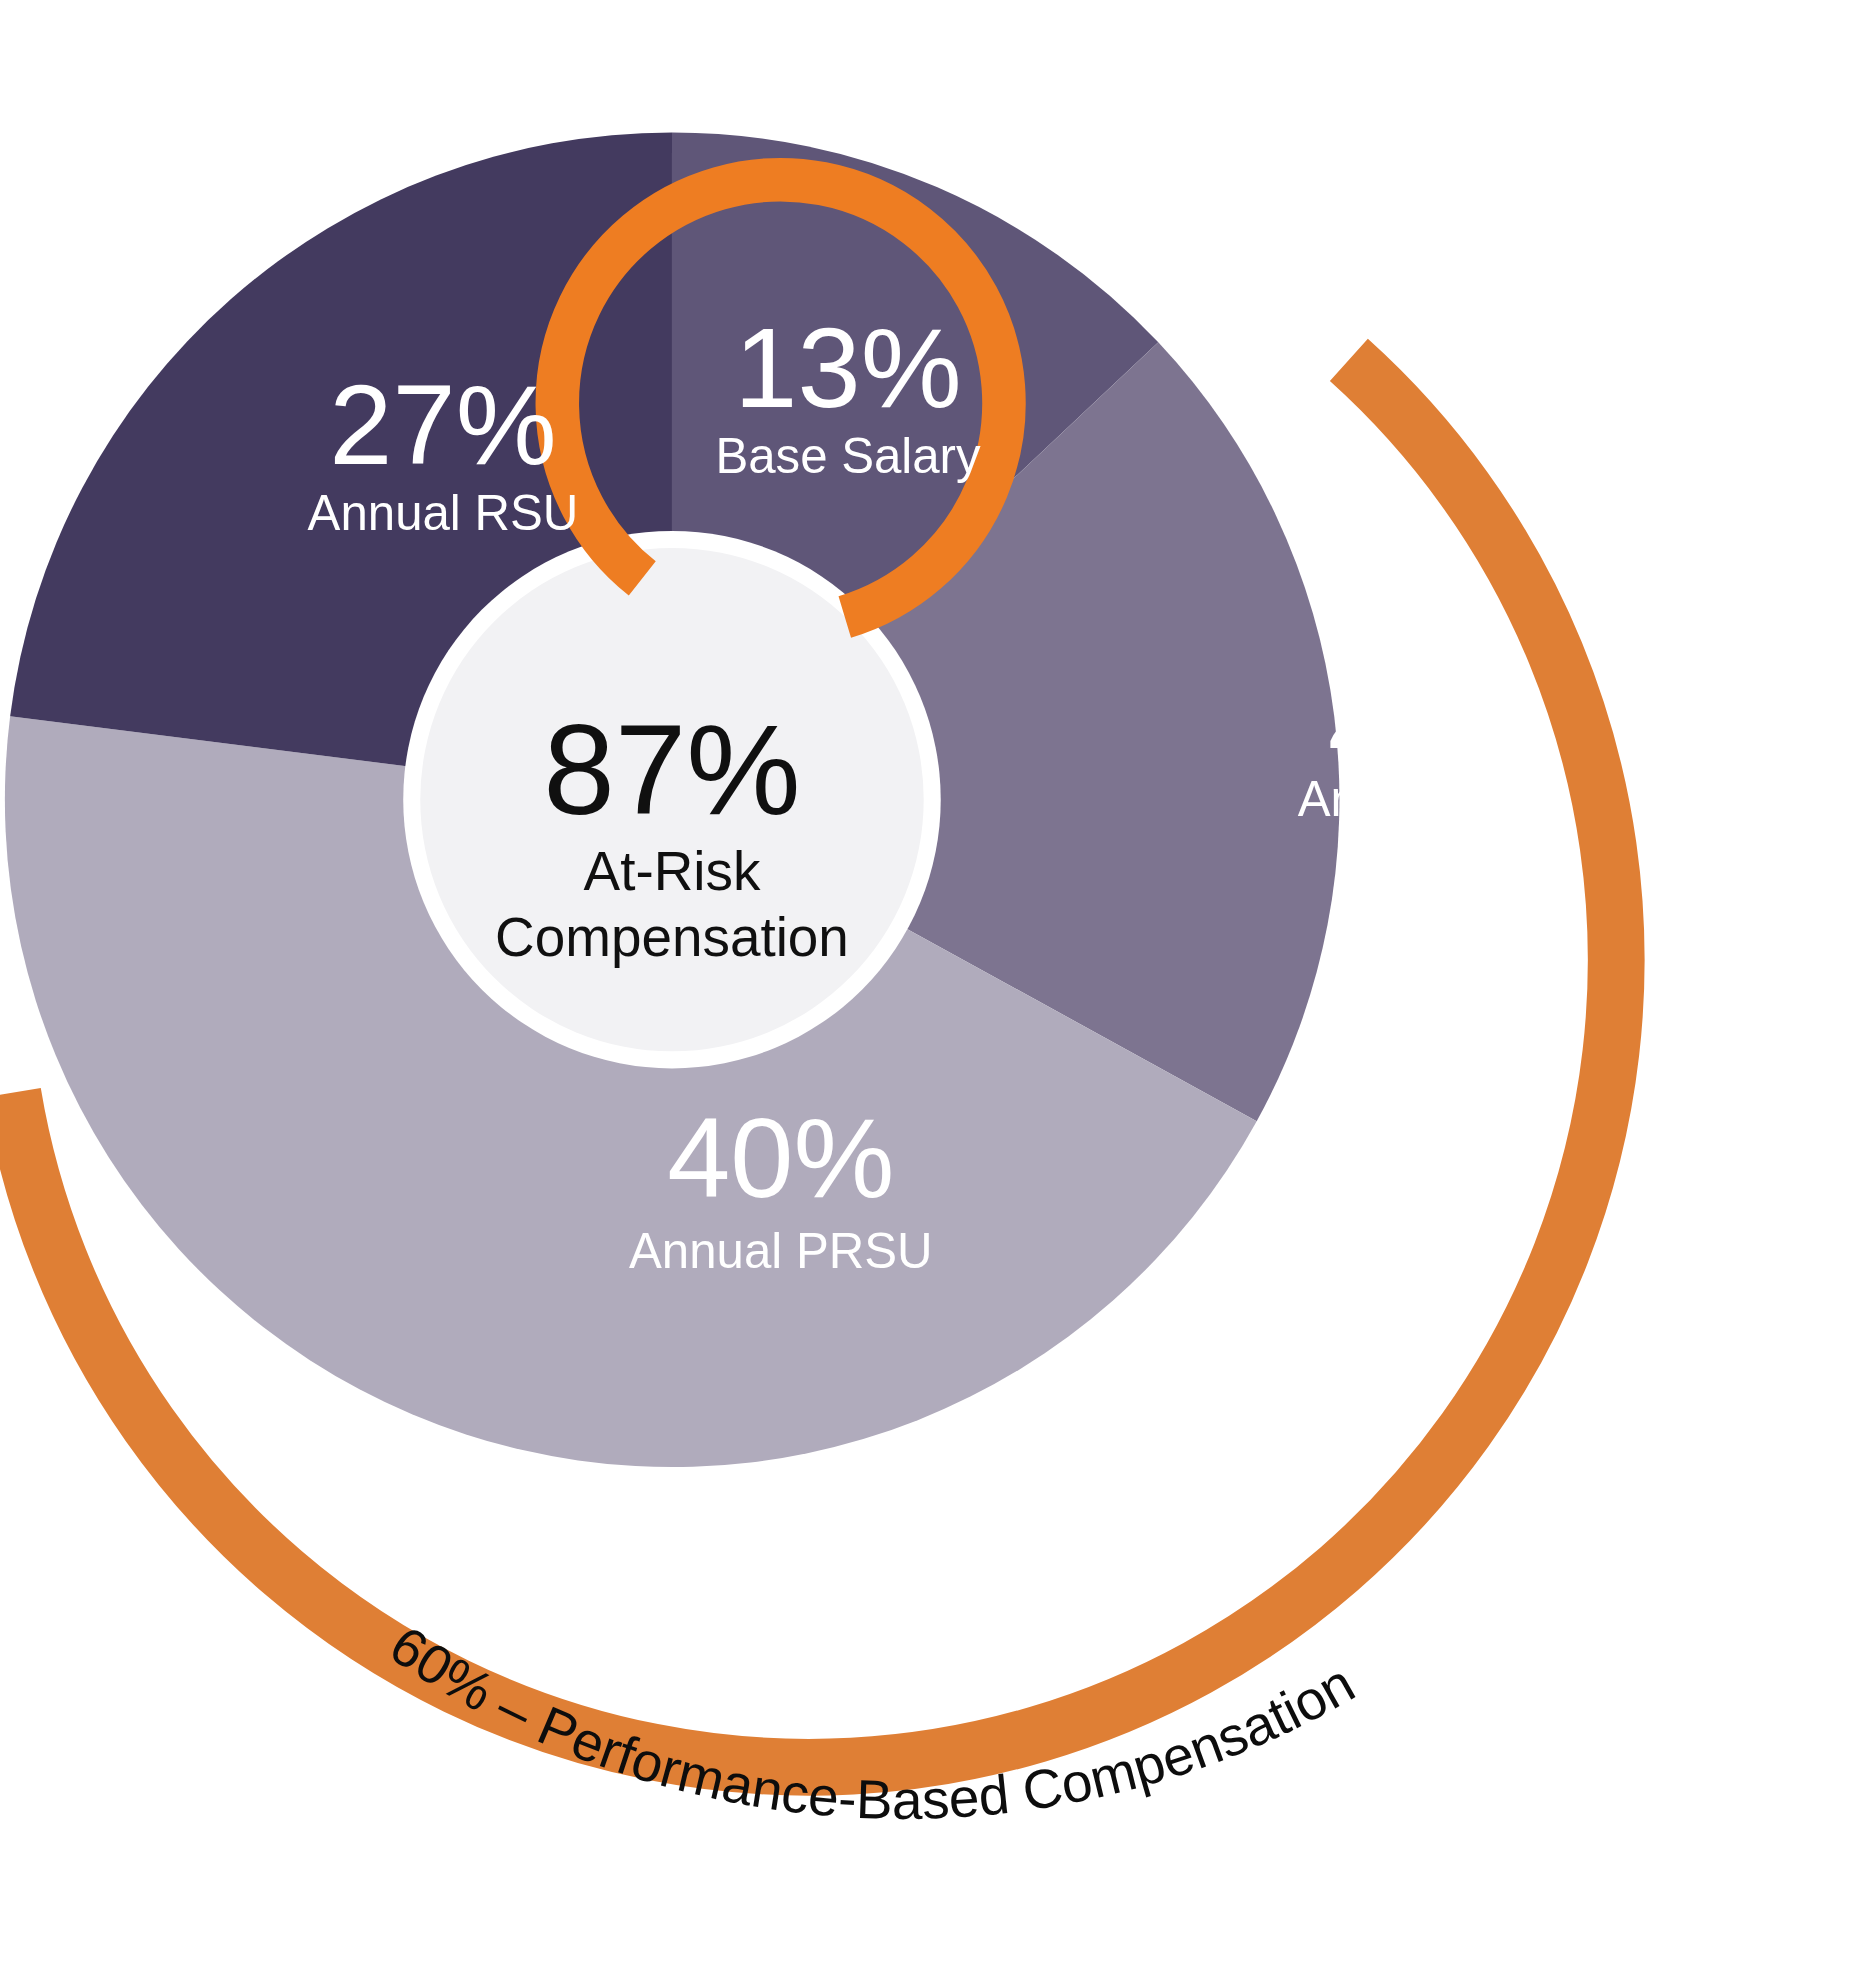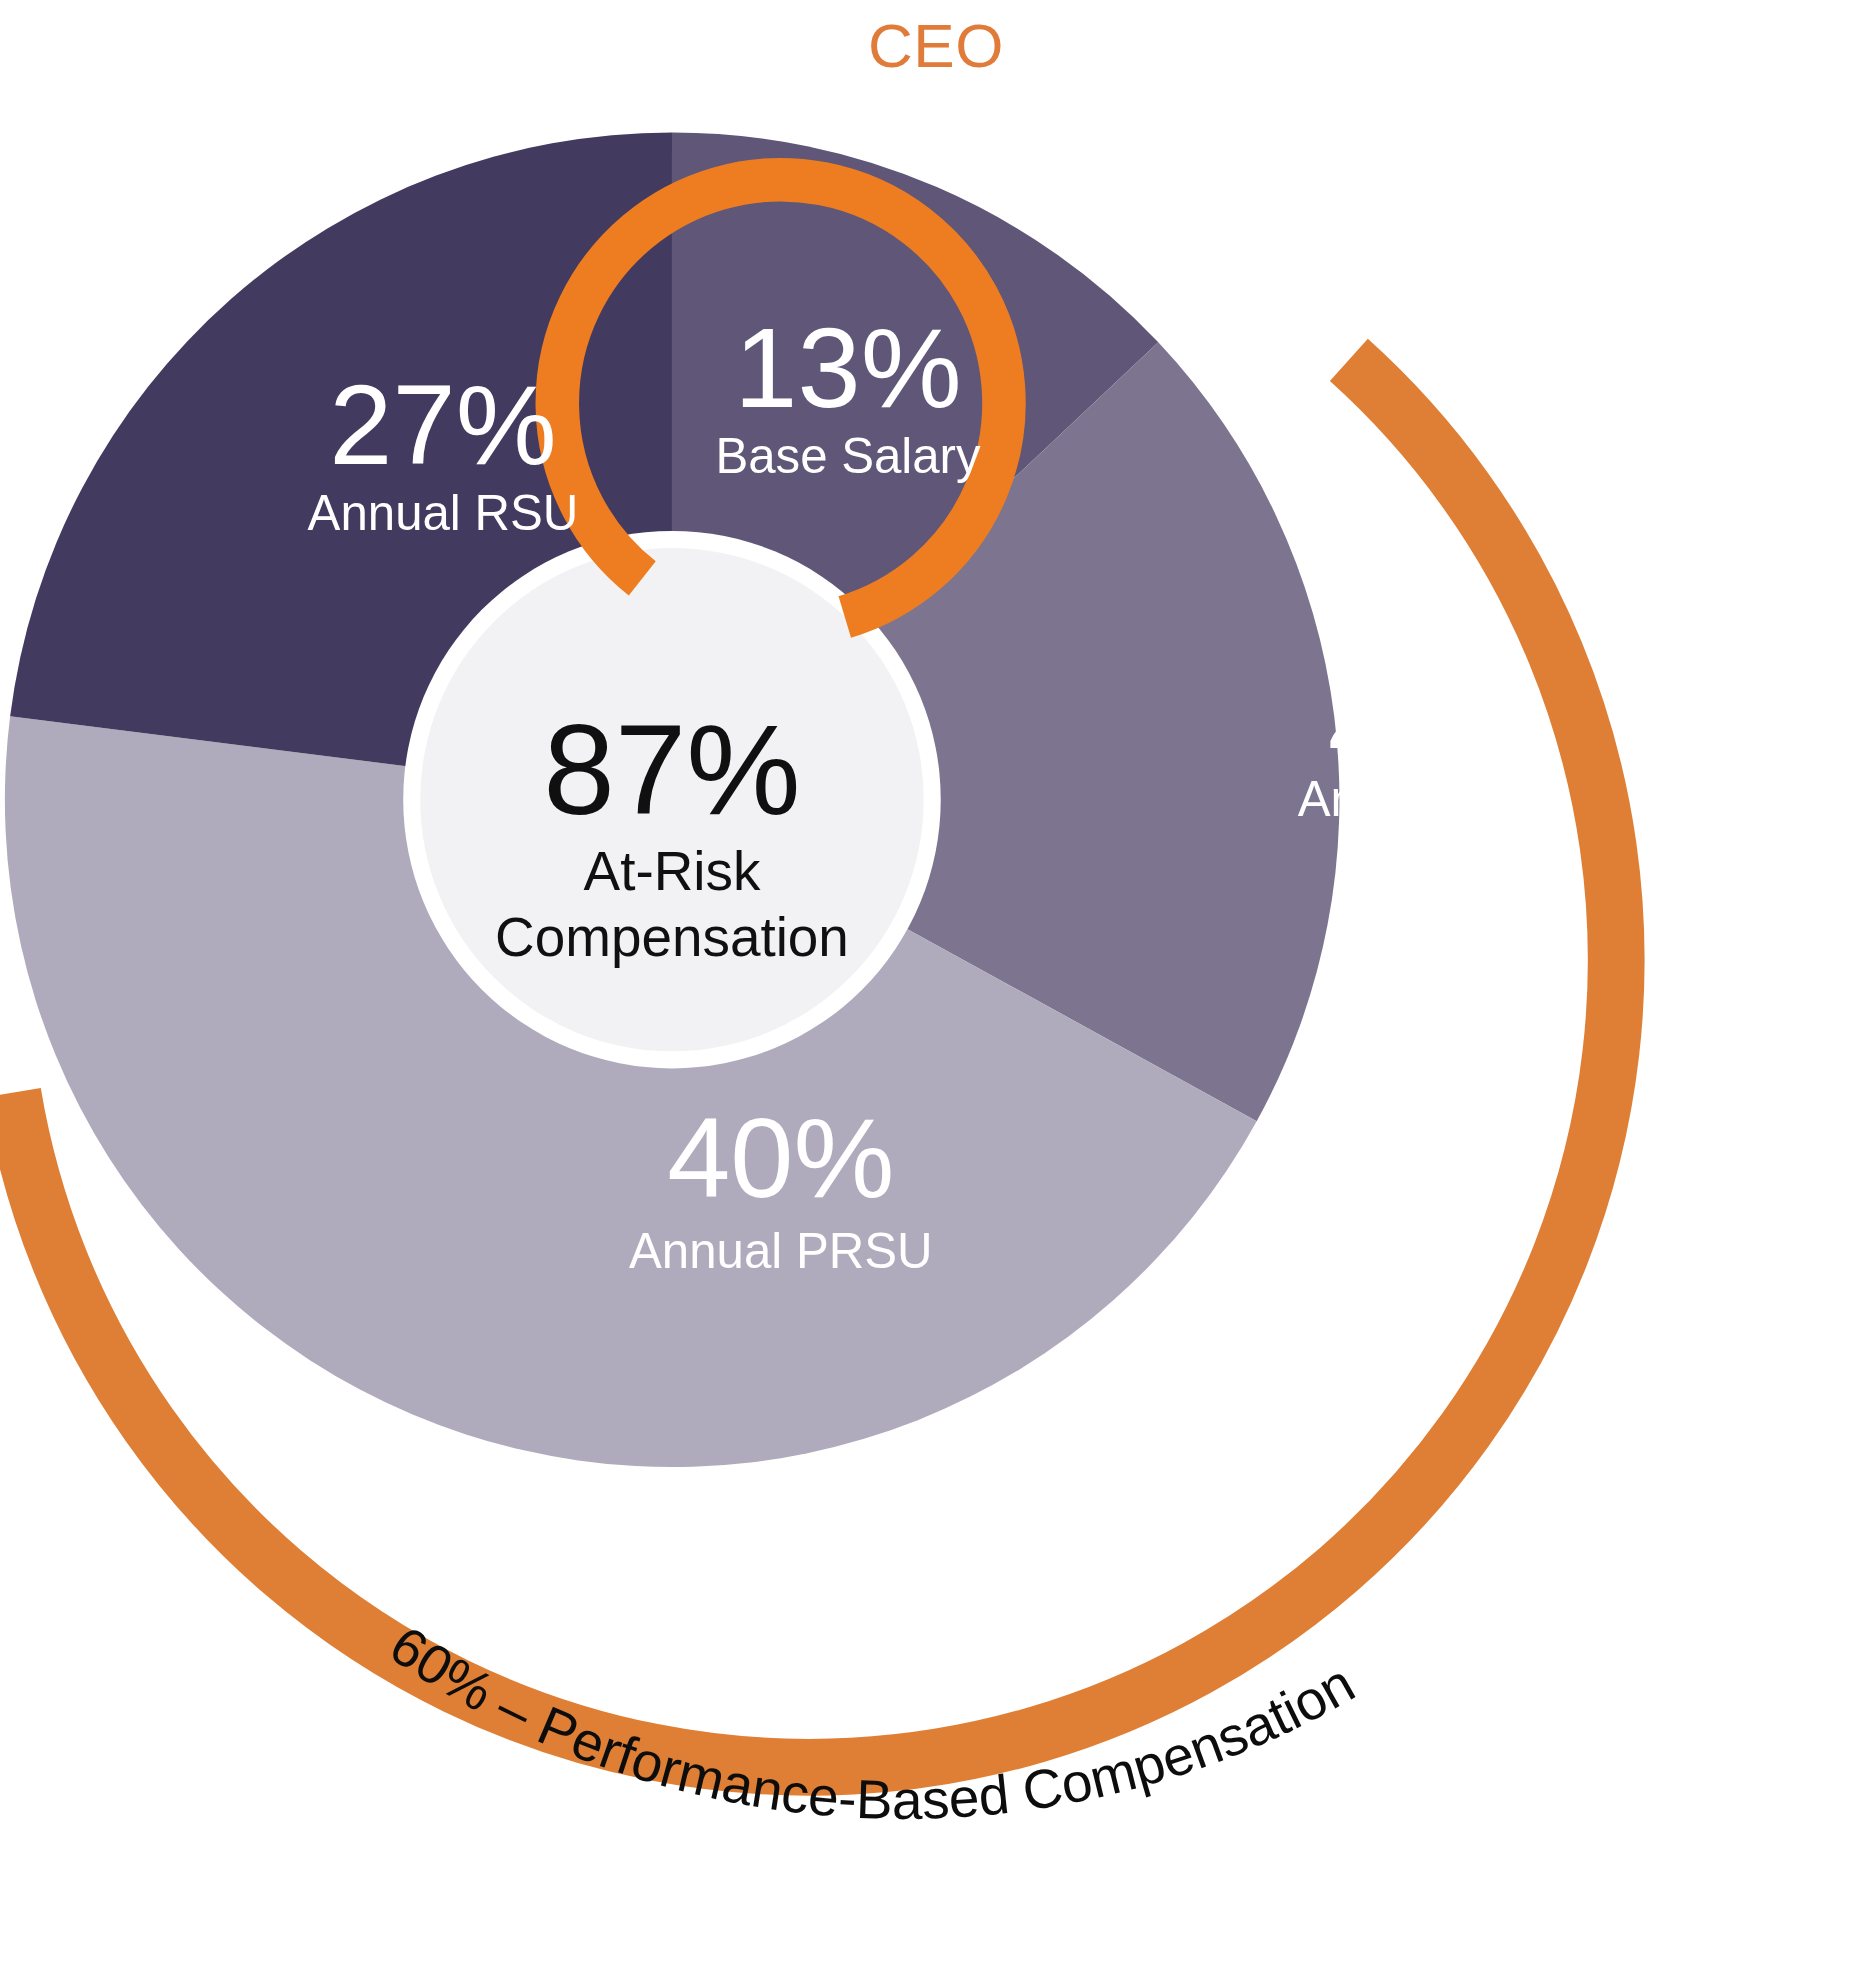--- a/index.html
+++ b/index.html
@@ -17,21 +17,20 @@
   .onlight{fill:#ffffff;}
   .center-pct{font-size:136px;fill:#101010;font-weight:400;}
   .center-lbl{font-size:58px;fill:#101010;font-weight:400;}
   .arc-label{font-size:58px;fill:#0d0d0d;font-weight:400;}
 </style>
 </head>
 <body>
 
 <div id="stage">
 
-  <div id="chart-title">CEO</div>
 
   <svg class="figure" viewBox="0 0 1978 2086">
 
     <g>
 
       <path fill="#5F5678" d="M 710 845 L 710 140 A 705 705 0 0 1 1223.9 361.8 Z"></path>
 
       <path fill="#7D7490" d="M 710 845 L 1223.9 361.8 A 705 705 0 0 1 1327.9 1184.8 Z"></path>
 
       <path fill="#B0ABBC" d="M 710 845 L 1327.9 1184.8 A 705 705 0 0 1 10.6 757.0 Z"></path>

